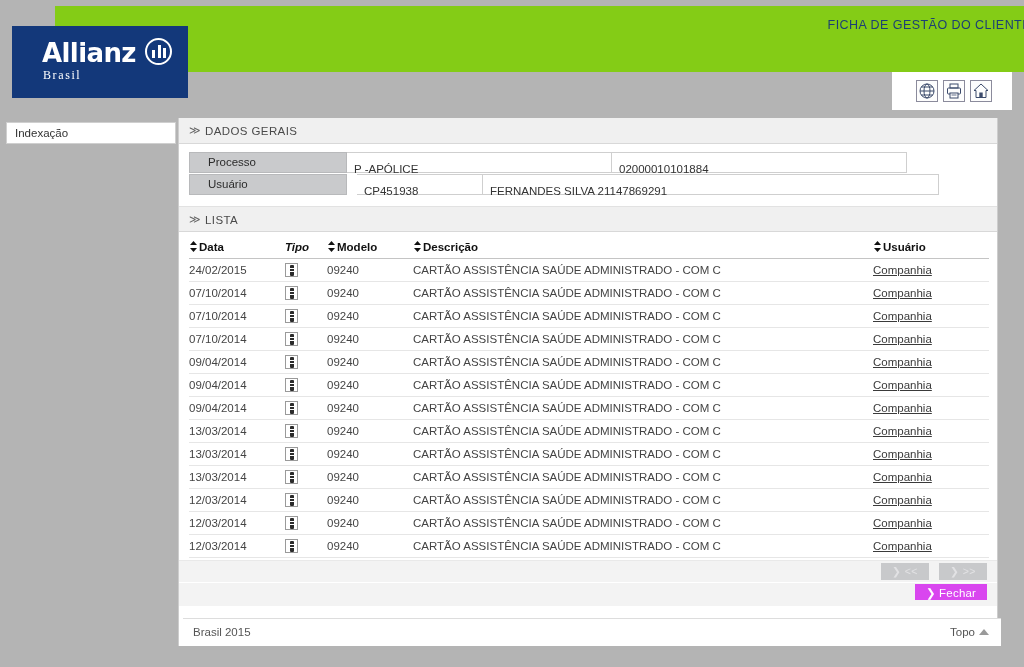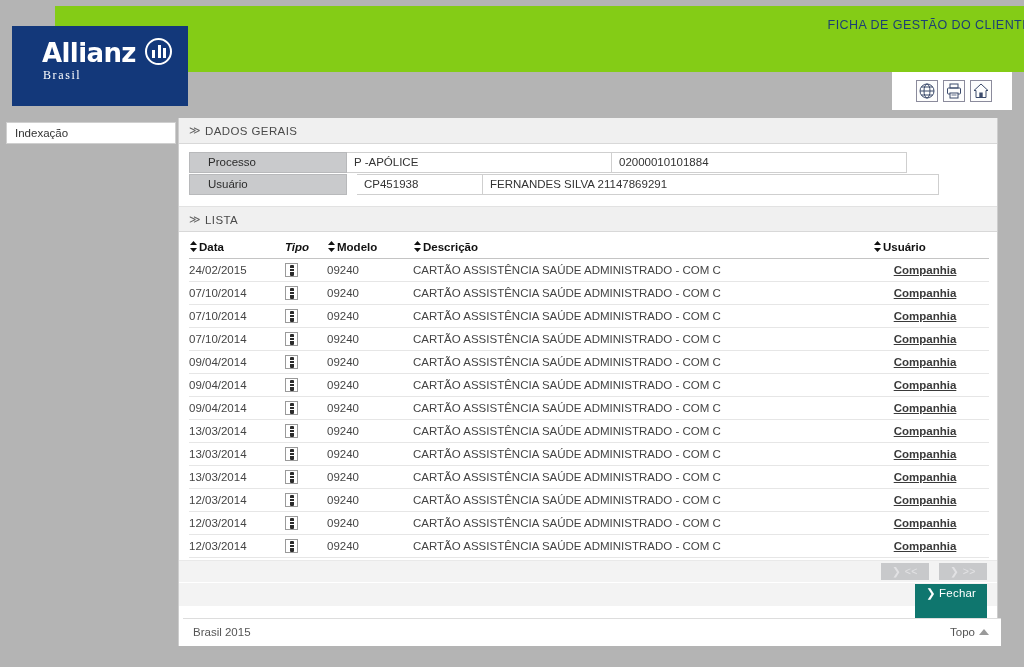--- a/index.html
+++ b/index.html
@@ -39,21 +39,21 @@
     left: 196px; top: 7px;
     font-size: 11.5px;
     color: #5c5c5c;
     letter-spacing: .3px;
   }
 
   
   #logo {
     position: absolute;
     left: 12px; top: 26px;
-    width: 176px; height: 80px;
+    width: 176px; height: 72px;
     background: #13387a;
     color: #fff;
     overflow: hidden;
   }
   #logo-word {
     position: absolute;
     left: 30px; top: 12px;
     font-size: 26px;
     font-weight: bold;
     letter-spacing: -0.6px;
@@ -155,21 +155,21 @@
     color: #2b2b2b;
     padding: 3px 0 0 18px;
     border: 1px solid #b8b9bb;
   }
   .fval {
     background: #ffffff;
     border: 1px solid #cfcfcf;
     border-left: 0;
     font-size: 11.5px;
     color: #333;
-    padding: 3px 0 0 7px;
+    padding: 10px 0 0 7px;
   }
   #proc-type  { width: 265px; }
   #proc-num   { width: 295px; }
   #user-id    { width: 126px; margin-left: 10px; }
   #user-name  { width: 456px; }
 
   
   #lista-bar { margin-top: 4px; border-top: 1px solid #e2e2e2; }
   #tbl-wrap { padding: 6px 10px 0 10px; }
   table#lista { width: 800px; border-collapse: collapse; }
@@ -186,21 +186,21 @@
     font-size: 11.5px;
     color: #444;
     padding: 4px 0 4px 0;
     border-bottom: 1px solid #e6e6e6;
     white-space: nowrap;
   }
   .c-data  { width: 96px; }
   .c-tipo  { width: 42px; text-align: left; font-style: italic; }
   .c-mod   { width: 86px; }
   .c-desc  { }
-  .c-user  { width: 116px; text-align: center; padding-right: 12px !important; font-weight: bold; }
+  .c-user  { width: 116px; text-align: left; padding-right: 12px !important; }
   th.c-user { text-align: right; padding-right: 12px !important; }
   .sorter {
     display: inline-block;
     width: 9px; height: 11px;
     vertical-align: -1px;
     margin-right: 1px;
   }
   .doc-ico {
     display: inline-block;
     width: 13px; height: 14px;
@@ -257,22 +257,22 @@
 
   #action-row {
     height: 24px;
     background: #f3f3f3;
     position: relative;
     border-top: 1px solid #ffffff;
   }
   #btn-fechar {
     position: absolute;
     right: 10px; top: 1px;
-    width: 72px; height: 34px;
-    background: #0f766e;
+    width: 72px; height: 16px;
+    background: #d946ef;
     color: #ffffff;
     font-size: 11.5px;
     text-align: center;
     padding-top: 2px;
     cursor: pointer;
     letter-spacing: .2px;
   }
 
   
   #footer {

